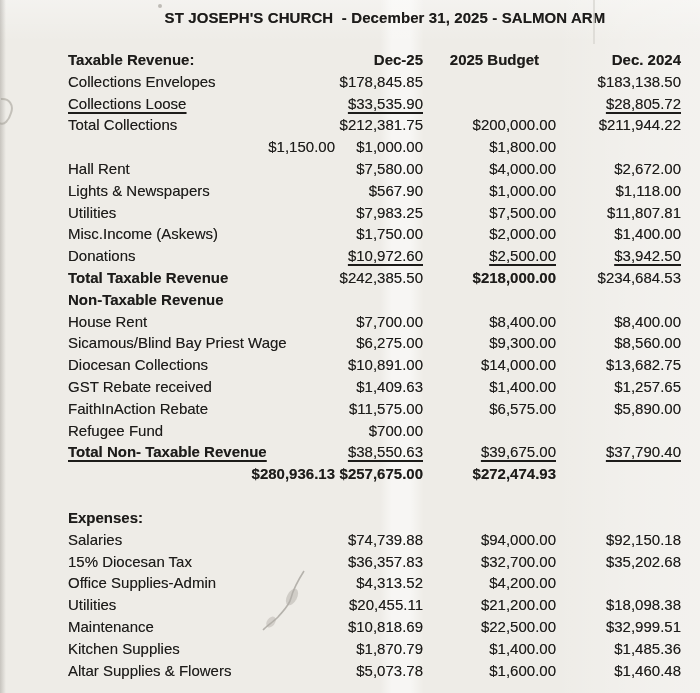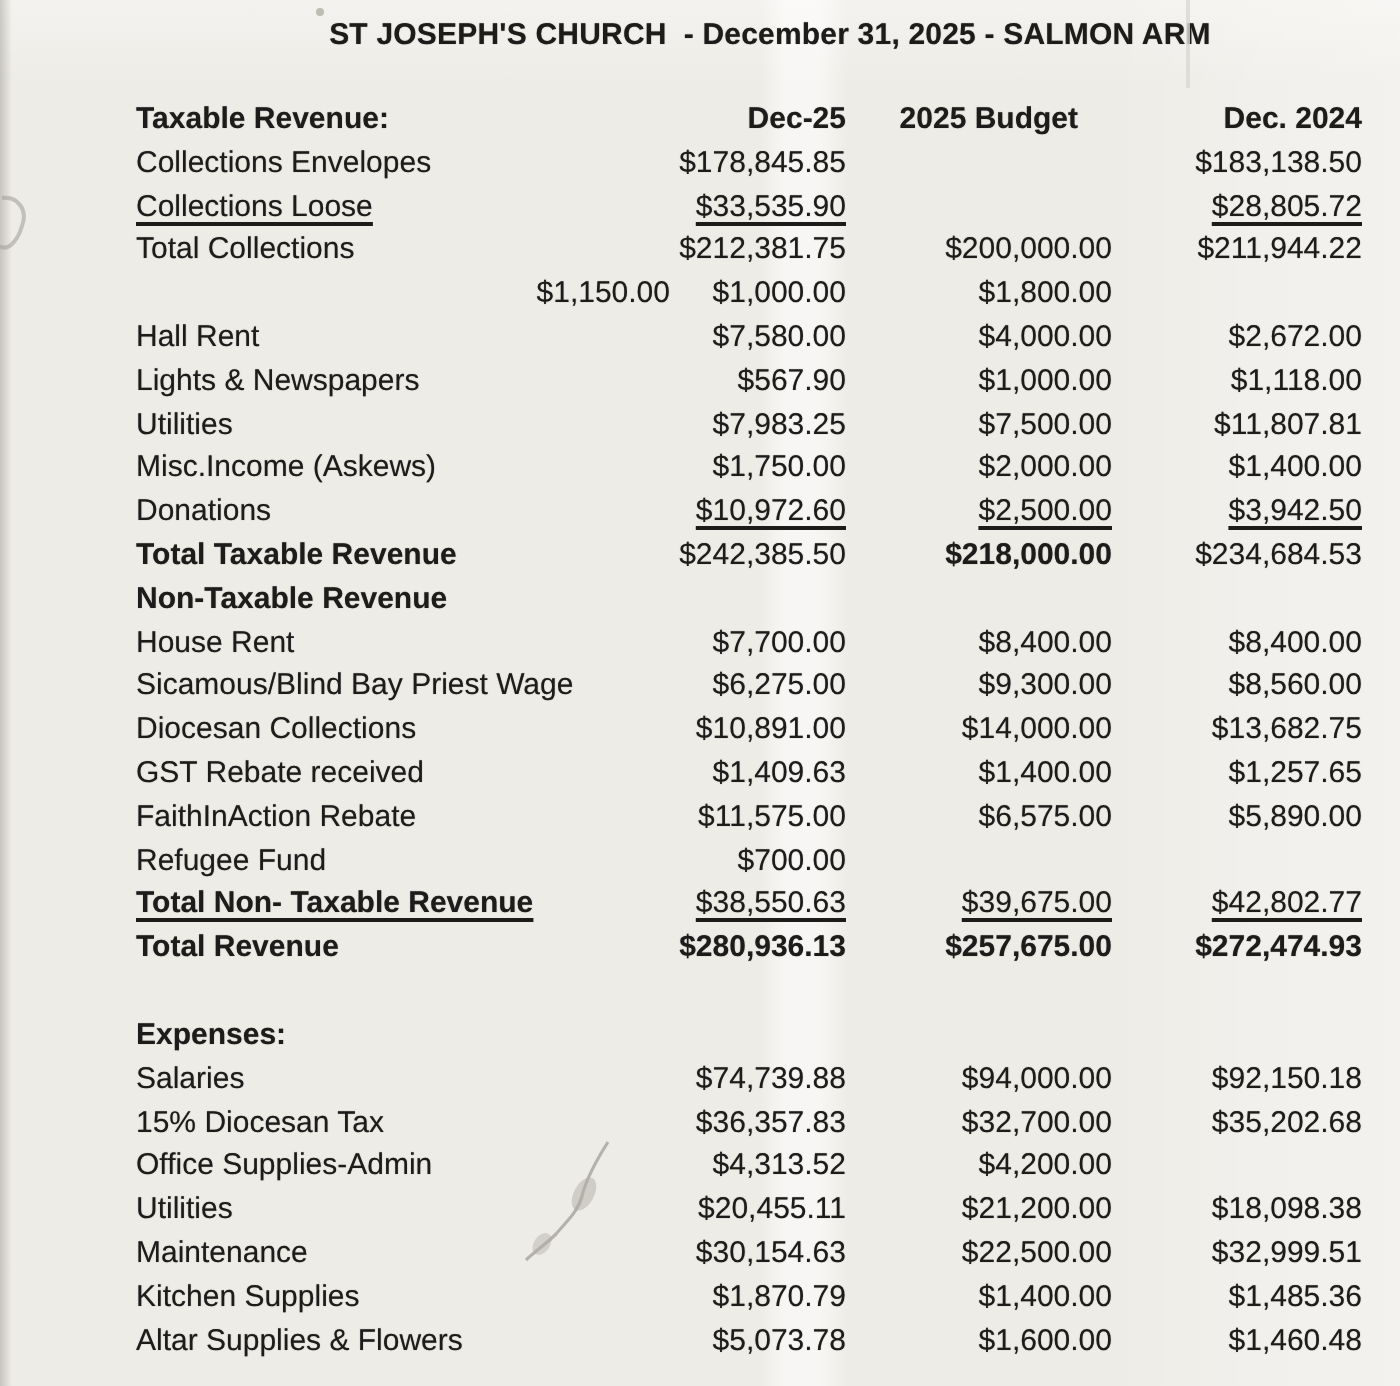--- a/index.html
+++ b/index.html
@@ -166,24 +166,23 @@
         <div class="row">
           <div class="c c0"><span>Refugee Fund</span></div>
           <div class="c c1"><span>$700.00</span></div>
           <div class="c c2"><span></span></div>
           <div class="c c3"><span></span></div>
         </div>
         <div class="row">
           <div class="c c0"><span class="b u">Total Non- Taxable Revenue</span></div>
           <div class="c c1"><span class="u">$38,550.63</span></div>
           <div class="c c2"><span class="u">$39,675.00</span></div>
-          <div class="c c3"><span class="u">$42,802.77</span></div>
-        </div>
-        <div class="row">
-          <div class="c c0"><span class="b">Total Revenue</span></div>
+          <div class="c c3"><span class="u">$37,790.40</span></div>
+        </div>
+        <div class="row">
           <div class="c c1"><span class="b">$280,936.13</span></div>
           <div class="c c2"><span class="b">$257,675.00</span></div>
           <div class="c c3"><span class="b">$272,474.93</span></div>
         </div>
         <div class="spacer" style="height: 22px;"></div>
         <div class="row">
           <div class="c c0"><span class="b">Expenses:</span></div>
           <div class="c c1"><span></span></div>
           <div class="c c2"><span></span></div>
           <div class="c c3"><span></span></div>
@@ -206,21 +205,21 @@
           <div class="c c2"><span>$4,200.00</span></div>
         </div>
         <div class="row">
           <div class="c c0"><span>Utilities</span></div>
           <div class="c c1"><span>$20,455.11</span></div>
           <div class="c c2"><span>$21,200.00</span></div>
           <div class="c c3"><span>$18,098.38</span></div>
         </div>
         <div class="row">
           <div class="c c0"><span>Maintenance</span></div>
-          <div class="c c1"><span>$30,154.63</span></div>
+          <div class="c c1"><span>$10,818.69</span></div>
           <div class="c c2"><span>$22,500.00</span></div>
           <div class="c c3"><span>$32,999.51</span></div>
         </div>
         <div class="row">
           <div class="c c0"><span>Kitchen Supplies</span></div>
           <div class="c c1"><span>$1,870.79</span></div>
           <div class="c c2"><span>$1,400.00</span></div>
           <div class="c c3"><span>$1,485.36</span></div>
         </div>
         <div class="row">

